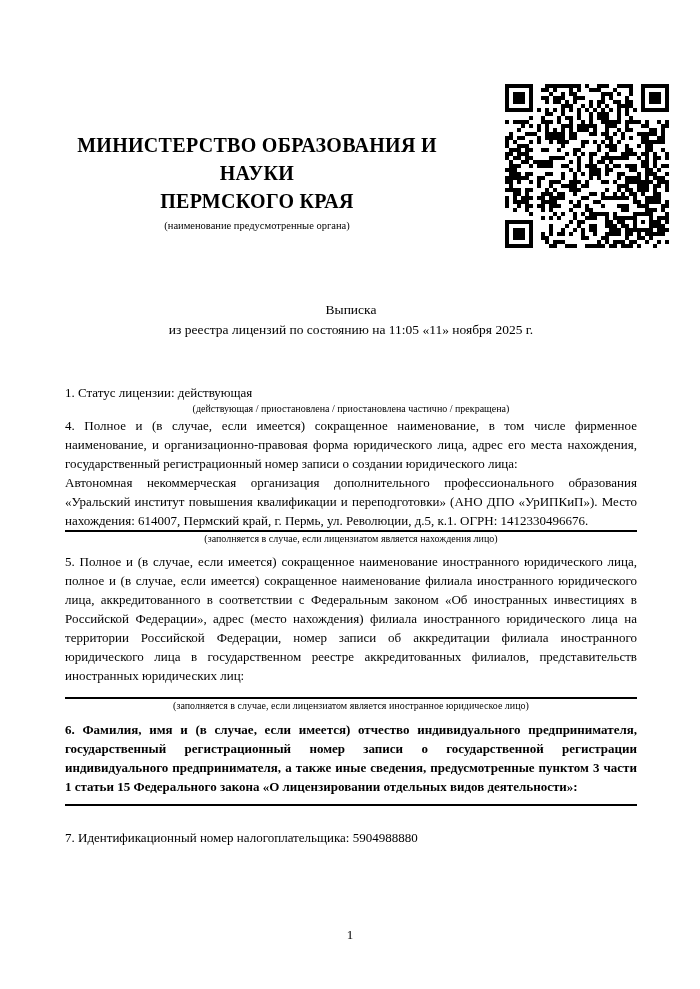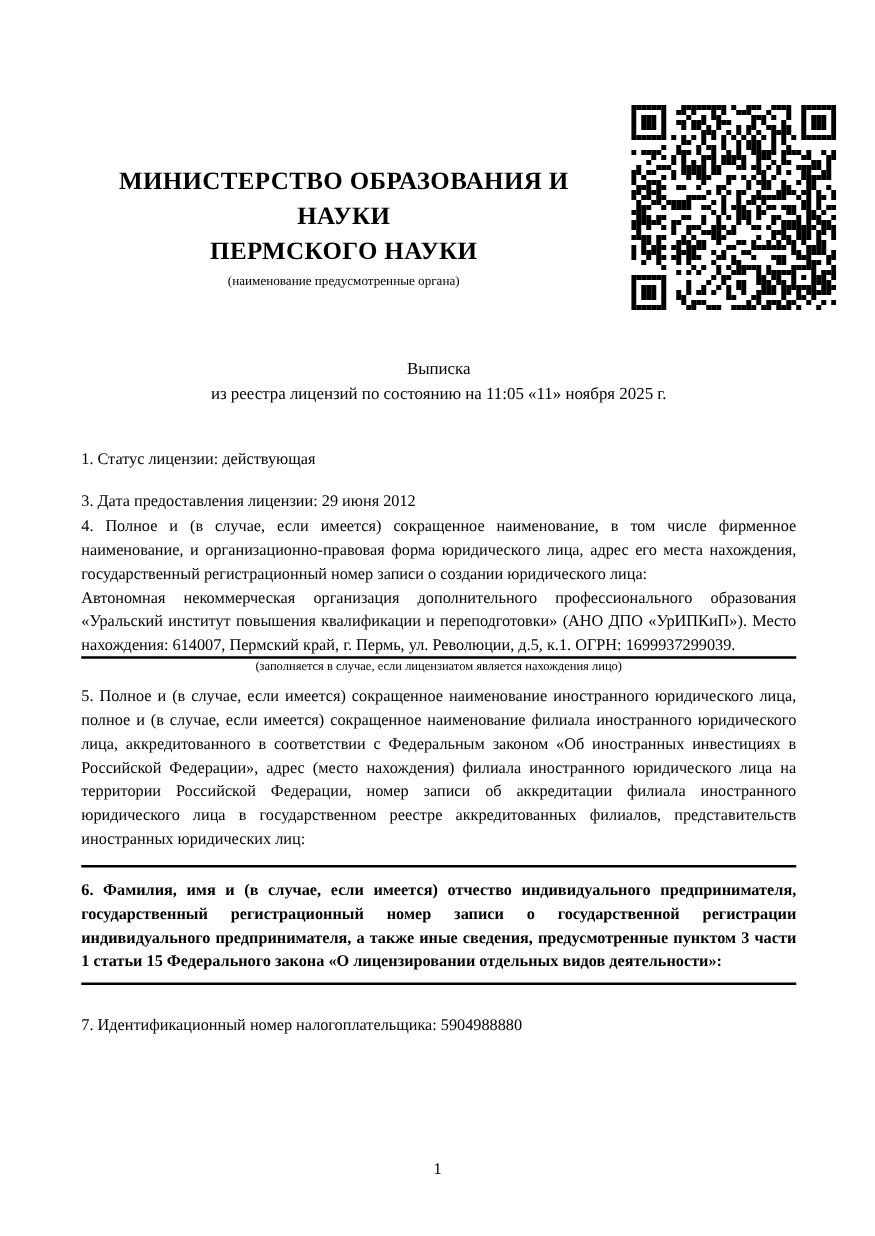--- a/index.html
+++ b/index.html
@@ -16,58 +16,58 @@
   .qr {
     position: absolute;
     top: 84px;
     left: 505px;
     width: 164px;
     height: 164px;
   }
   .ministry {
     position: absolute;
     top: 131px;
-    left: 58px;
+    left: 40px;
     width: 434px;
     text-align: center;
   }
   .ministry-title {
     font-size: 20px;
     font-weight: bold;
     line-height: 28px;
     letter-spacing: 0.3px;
   }
   .ministry-caption {
     font-size: 10.5px;
     line-height: 13px;
     margin-top: 4px;
   }
   
   .content {
     position: absolute;
-    top: 285px;
+    top: 300px;
     left: 65px;
     width: 572px;
     font-size: 13px;
     line-height: 19px;
   }
   .doc-title {
     text-align: center;
     font-size: 13.5px;
     line-height: 20px;
   }
   .line { text-align: left; }
   .para { text-align: justify; }
   .small-caption {
     font-size: 10px;
     line-height: 13px;
     text-align: center;
   }
   .rule { border-top: 2px solid #000000; }
-  .item-status       { margin-top: 32px; }
+  .item-status       { margin-top: 43px; }
   .item-regnum       { margin-top: 19px; }
   .item-grantdate    { margin-top: 15px; }
   .item-legal        { margin-top: 1px; }
   .item-foreign      { margin-top: 7px;  }
   .item-entrepreneur { margin-top: 8px; font-weight: bold; }
   .item-inn          { margin-top: 22px; }
   .blank-foreign      { height: 12px; }
   .blank-entrepreneur { height: 8px; }
   .footer {
     position: absolute;
@@ -887,52 +887,51 @@
         <rect x="116" y="160" width="4" height="4" fill="#000000"></rect>
         <rect x="120" y="160" width="4" height="4" fill="#000000"></rect>
         <rect x="124" y="160" width="4" height="4" fill="#000000"></rect>
         <rect x="132" y="160" width="4" height="4" fill="#000000"></rect>
         <rect x="148" y="160" width="4" height="4" fill="#000000"></rect>
       </svg></div>
 
   <div class="ministry">
     <div class="ministry-title">
       <div>МИНИСТЕРСТВО ОБРАЗОВАНИЯ И НАУКИ</div>
-      <div>ПЕРМСКОГО НАУКИ</div>
+      <div>ПЕРМСКОГО КРАЯ</div>
     </div>
     <div class="ministry-caption">(наименование предусмотренные органа)</div>
   </div>
 
   <div class="content">
 
     <div class="doc-title">
       <div>Выписка</div>
       <div>из реестра лицензий по состоянию на 11:05 «11» ноября 2025 г.</div>
     </div>
 
     <div class="item-status">
       <div class="line">1. Статус лицензии: действующая</div>
+      <div class="small-caption">(действующая / приостановлена / приостановлена частично / прекращена)</div>
     </div>
 
 
-    <div class="item-grantdate">
-      <div class="line">3. Дата предоставления лицензии: 29 июня 2012</div>
-    </div>
 
     <div class="item-legal">
       <div class="para">4. Полное и (в случае, если имеется) сокращенное наименование, в том числе фирменное наименование, и организационно-правовая форма юридического лица, адрес его места нахождения, государственный регистрационный номер записи о создании юридического лица:</div>
-      <div class="para">Автономная некоммерческая организация дополнительного профессионального образования «Уральский институт повышения квалификации и переподготовки» (АНО ДПО «УрИПКиП»). Место нахождения: 614007, Пермский край, г. Пермь, ул. Революции, д.5, к.1. ОГРН: 1699937299039.</div>
+      <div class="para">Автономная некоммерческая организация дополнительного профессионального образования «Уральский институт повышения квалификации и переподготовки» (АНО ДПО «УрИПКиП»). Место нахождения: 614007, Пермский край, г. Пермь, ул. Революции, д.5, к.1. ОГРН: 1412330496676.</div>
       <div class="rule"></div>
       <div class="small-caption">(заполняется в случае, если лицензиатом является нахождения лицо)</div>
     </div>
 
     <div class="item-foreign">
       <div class="para">5. Полное и (в случае, если имеется) сокращенное наименование иностранного юридического лица, полное и (в случае, если имеется) сокращенное наименование филиала иностранного юридического лица, аккредитованного в соответствии с Федеральным законом «Об иностранных инвестициях в Российской Федерации», адрес (место нахождения) филиала иностранного юридического лица на территории Российской Федерации, номер записи об аккредитации филиала иностранного юридического лица в государственном реестре аккредитованных филиалов, представительств иностранных юридических лиц:</div>
       <div class="blank-foreign"></div>
       <div class="rule"></div>
+      <div class="small-caption">(заполняется в случае, если лицензиатом является иностранное юридическое лицо)</div>
     </div>
 
     <div class="item-entrepreneur">
       <div class="para">6. Фамилия, имя и (в случае, если имеется) отчество индивидуального предпринимателя, государственный регистрационный номер записи о государственной регистрации индивидуального предпринимателя, а также иные сведения, предусмотренные пунктом 3 части 1 статьи 15 Федерального закона «О лицензировании отдельных видов деятельности»:</div>
       <div class="blank-entrepreneur"></div>
       <div class="rule"></div>
     </div>
 
     <div class="item-inn">
       <div class="line">7. Идентификационный номер налогоплательщика: 5904988880</div>

